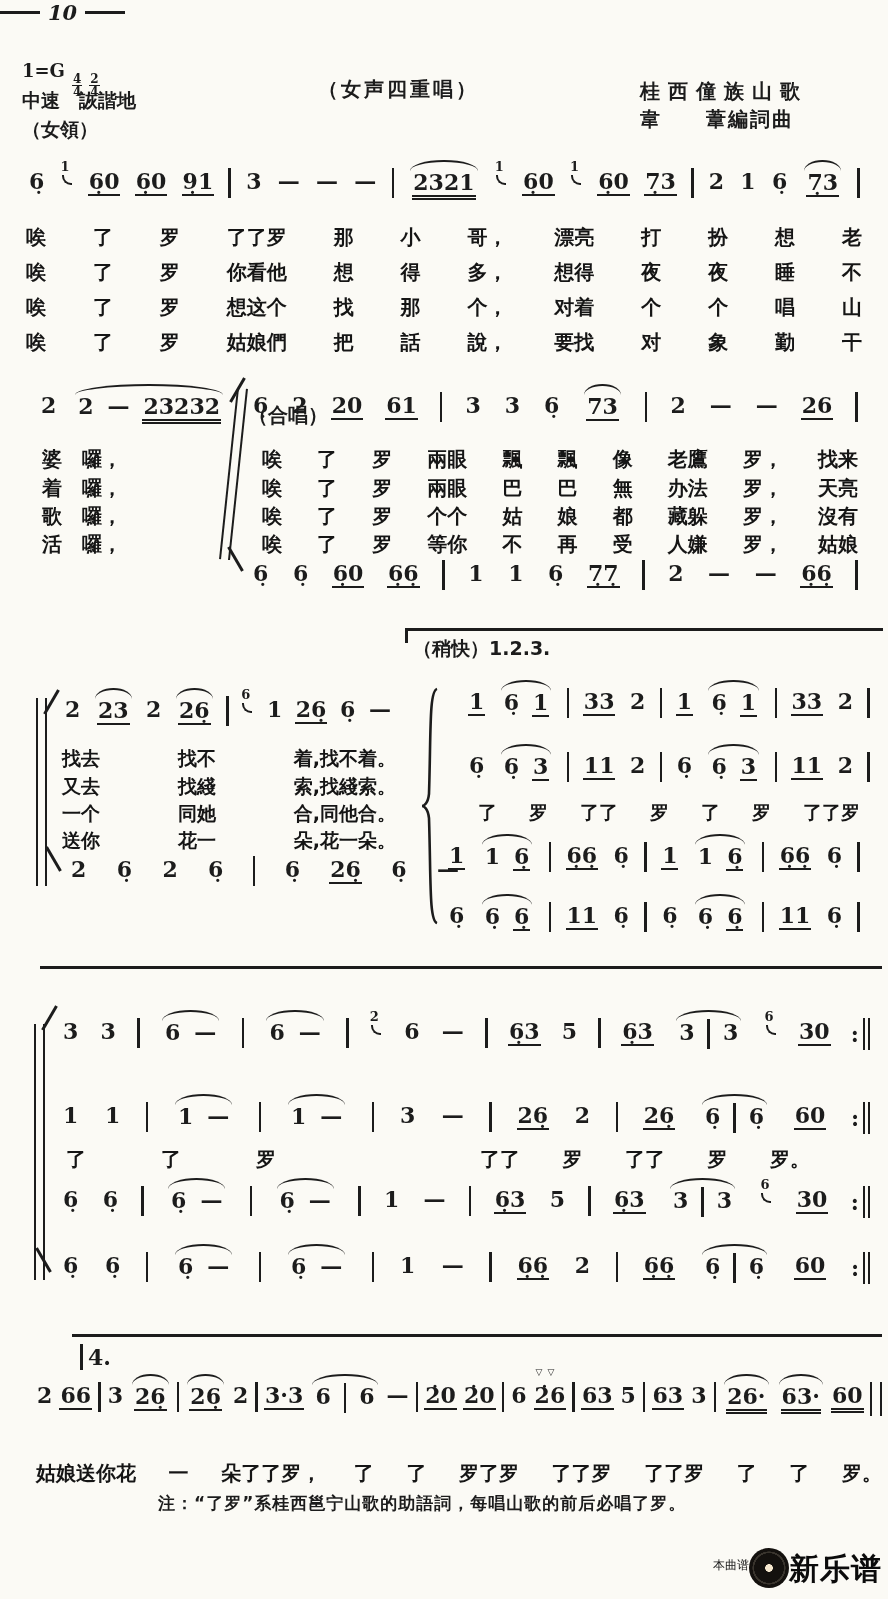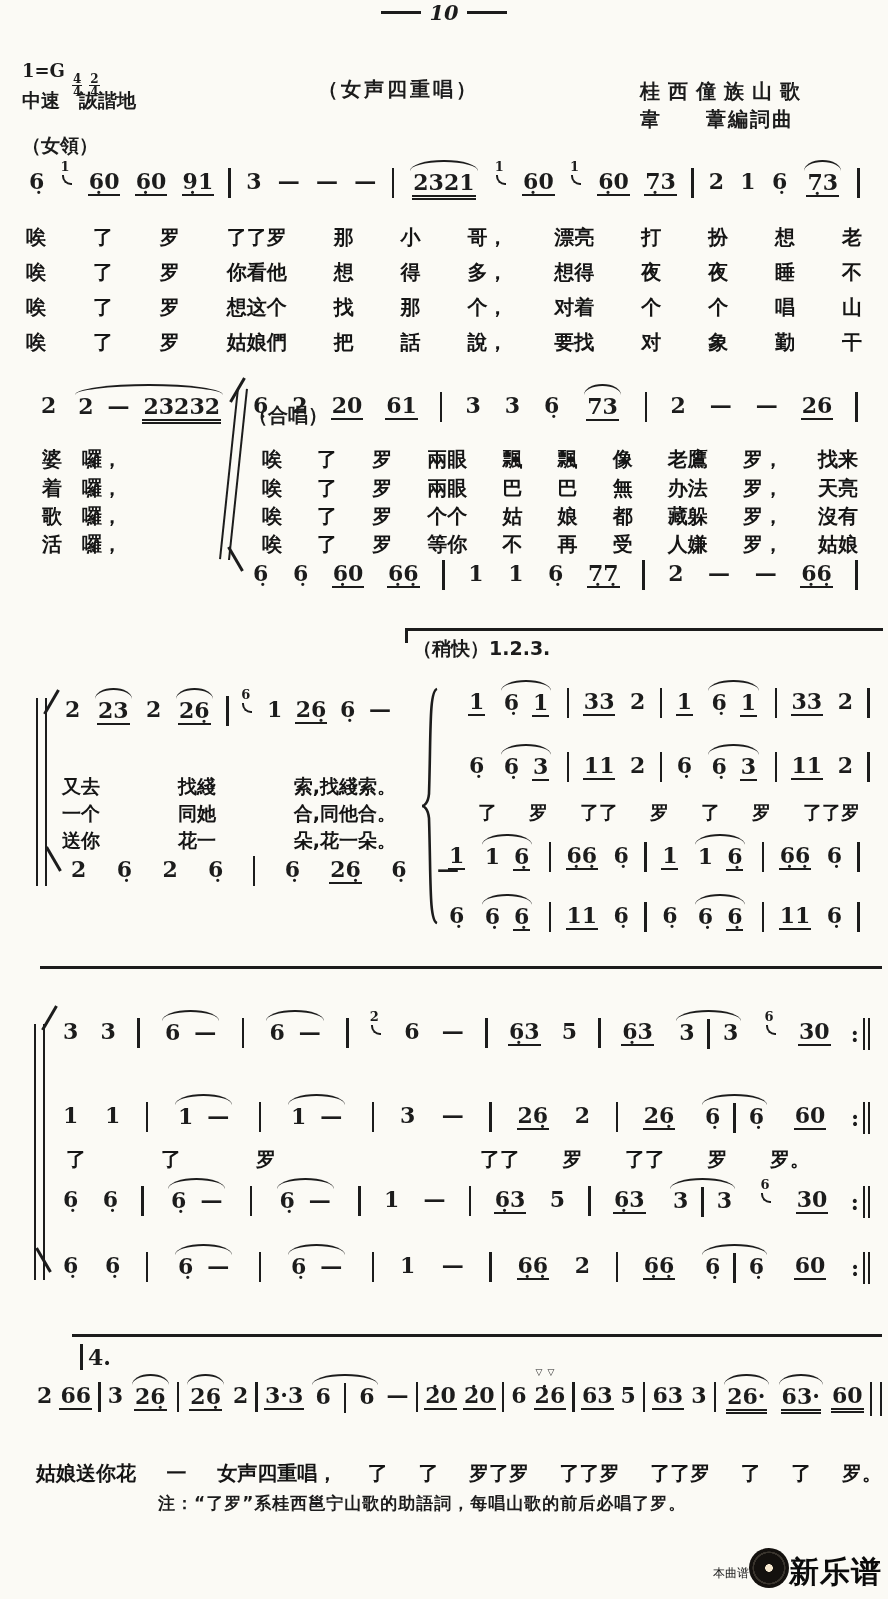--- a/index.html
+++ b/index.html
@@ -42,24 +42,24 @@
   .vline2{position:absolute;width:7px;border-left:2.5px solid #1c1c1c;border-right:2.5px solid #1c1c1c;}
   .sl,.bs{position:absolute;width:3px;height:28px;background:#1c1c1c;}
   .sl{transform:rotate(30deg);} .bs{transform:rotate(-30deg);}
   .volta-line{position:absolute;border-top:3px solid #1c1c1c;border-left:3px solid #1c1c1c;height:12px;}
   .volta4{position:absolute;border-left:3px solid #1c1c1c;padding-left:5px;
       font-family:"DejaVu Serif","Liberation Serif",serif;font-weight:700;font-size:22px;}
   .brace{position:absolute;}
   
   .note-line{position:absolute;font-family:"DejaVu Sans","Liberation Sans",sans-serif;
       font-weight:700;font-size:17px;letter-spacing:1px;margin-left:40px;}
-  .pg{position:absolute;left:0;top:1540;width:100%;display:flex;align-items:center;justify-content:center;gap:8px;
+  .pg{position:absolute;left:0;top:1540;width:100%;display:flex;align-items:center;justify-content:flex-start;gap:8px;
       font-family:"DejaVu Serif","Liberation Serif",serif;font-style:italic;font-weight:700;font-size:21px;}
   .pg::before,.pg::after{content:"";width:40px;height:2.5px;background:#1c1c1c;}
-  .wm{position:absolute;right:6px;top:1548px;display:flex;align-items:flex-end;}
+  .wm{position:absolute;right:6px;top:1548px;display:flex;align-items:center;}
   .wm-site{font-family:"DejaVu Sans","Liberation Sans",sans-serif;font-size:12px;color:#1a1a1a;padding-bottom:6px;}
   .disc{width:40px;height:40px;border-radius:50%;
       background:radial-gradient(circle,#f6e8cf 0 13%,#14110e 14% 52%,#3a352e 53% 58%,#14110e 59% 100%);}
   .wm-brand{font-family:"DejaVu Sans","Liberation Sans",sans-serif;font-weight:700;font-size:30px;color:#0b0b0b;
       letter-spacing:1px;line-height:1.1;}
 </style>
 </head>
 <body>
 
 <div class="page">
@@ -68,21 +68,21 @@
   <div class="abs meta" style="left:22px;top:60px;">
     <span>1=G</span><span class="frac">
         <i>4</i>
         <i>4</i>
       </span><span class="frac">
         <i>2</i>
         <i>4</i>
       </span>
   </div>
   <div class="abs cjk" style="left:22px;top:88px;font-size:19px;">中速　詼諧地</div>
-  <div class="abs cjk" style="left:22px;top:117px;font-size:19px;margin-top:16px;">（女領）</div>
+  <div class="abs cjk" style="left:22px;top:117px;font-size:19px;">（女領）</div>
   <div class="abs cjk" style="left:318px;top:76px;font-size:20px;letter-spacing:3px;">（女声四重唱）</div>
   <div class="abs cjk" style="left:640px;top:78px;font-size:20px;letter-spacing:8px;">桂西僮族山歌</div>
   <div class="abs cjk" style="left:640px;top:106px;font-size:20px;letter-spacing:2px;">韋　　葦編詞曲</div>
 
   <div class="nl" style="left:28px;top:168px;width:832px;">
       <span class="tok">6̣</span>
       <span class="tok grace">1</span>
       <span class="tok u1">6̣0</span>
       <span class="tok u1">6̣0</span>
       <span class="tok u1">9̣1</span>
@@ -292,20 +292,25 @@
       <span class="slur">
         <span class="tok u1">26̣</span>
       </span>
       <span class="bar"></span>
       <span class="tok grace">6</span>
       <span class="tok">1</span>
       <span class="tok u1">26̣</span>
       <span class="tok">6̣</span>
       <span class="tok dash">—</span>
     </div>
+  <div class="ly" style="left:62px;top:746px;width:334px;font-size:19px;">
+      <span class="syl">找去</span>
+      <span class="syl">找不</span>
+      <span class="syl">着,找不着。</span>
+    </div>
   <div class="ly" style="left:62px;top:774px;width:334px;font-size:19px;">
       <span class="syl">又去</span>
       <span class="syl">找綫</span>
       <span class="syl">索,找綫索。</span>
     </div>
   <div class="ly" style="left:62px;top:801px;width:334px;font-size:19px;">
       <span class="syl">一个</span>
       <span class="syl">同她</span>
       <span class="syl">合,同他合。</span>
     </div>
@@ -600,21 +605,21 @@
       </span>
       <span class="slur">
         <span class="tok u2">63·</span>
       </span>
       <span class="tok u2">60</span>
       <span class="bar dbl"></span>
     </div>
   <div class="ly" style="left:36px;top:1460px;width:846px;">
       <span class="syl">姑娘送你花</span>
       <span class="syl">一</span>
-      <span class="syl">女声四重唱，</span>
+      <span class="syl">朵了了罗，</span>
       <span class="syl">了</span>
       <span class="syl">了</span>
       <span class="syl">罗了罗</span>
       <span class="syl">了了罗</span>
       <span class="syl">了了罗</span>
       <span class="syl">了</span>
       <span class="syl">了</span>
       <span class="syl">罗。</span>
     </div>
 

